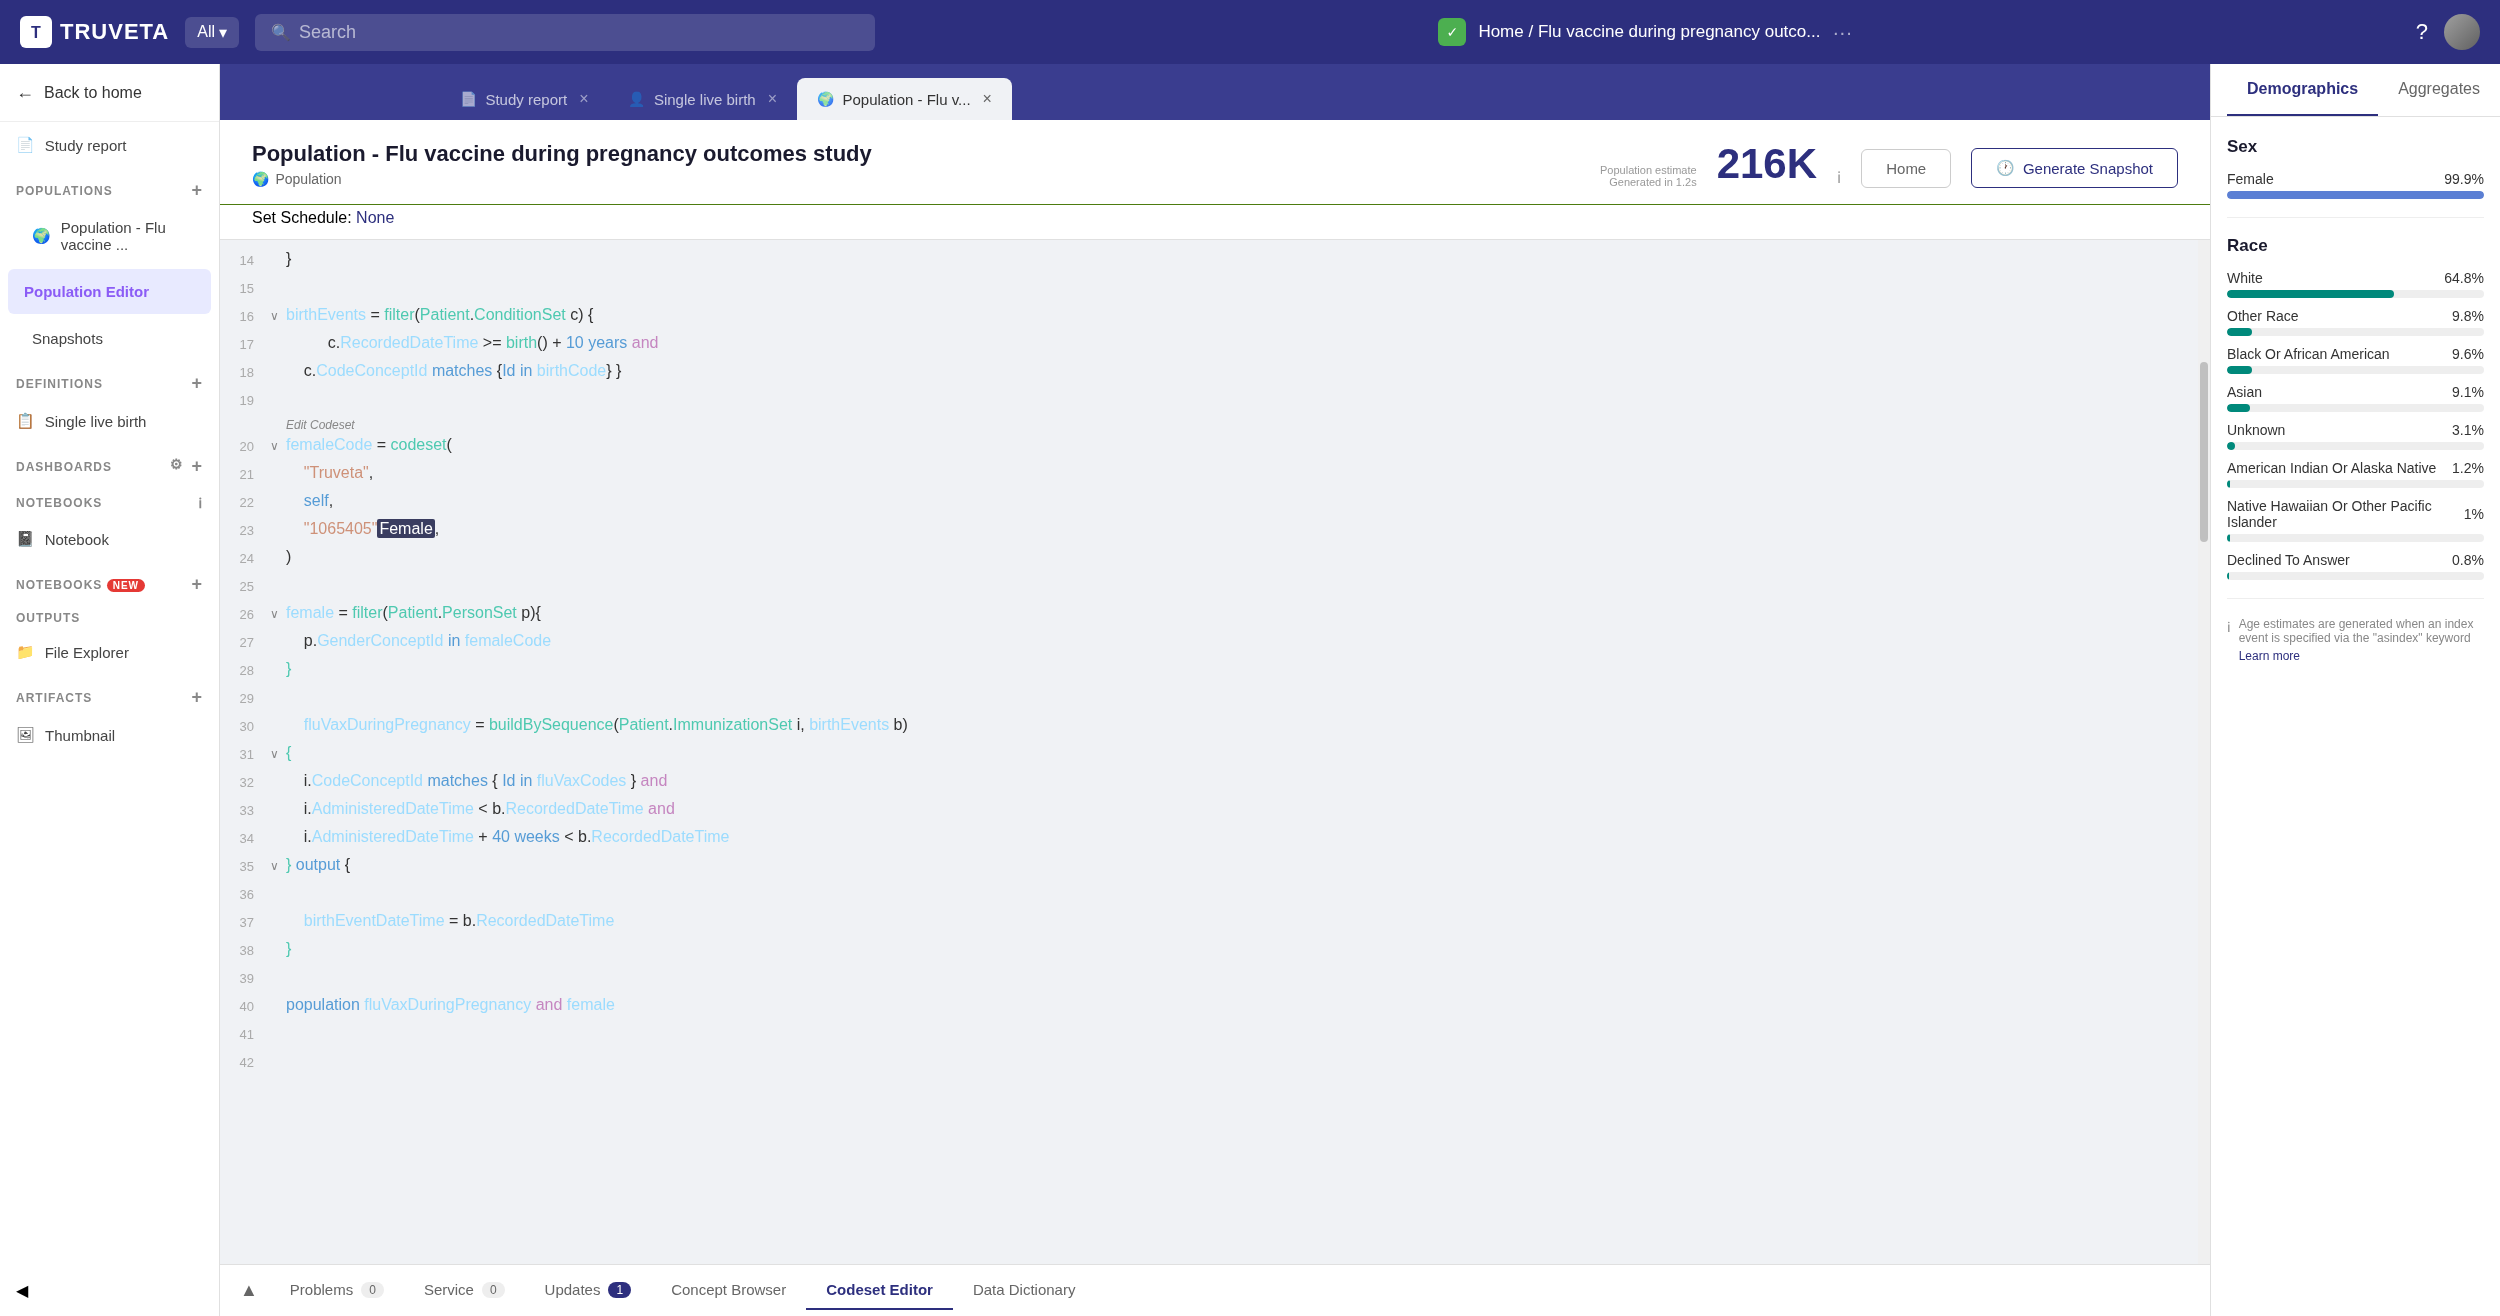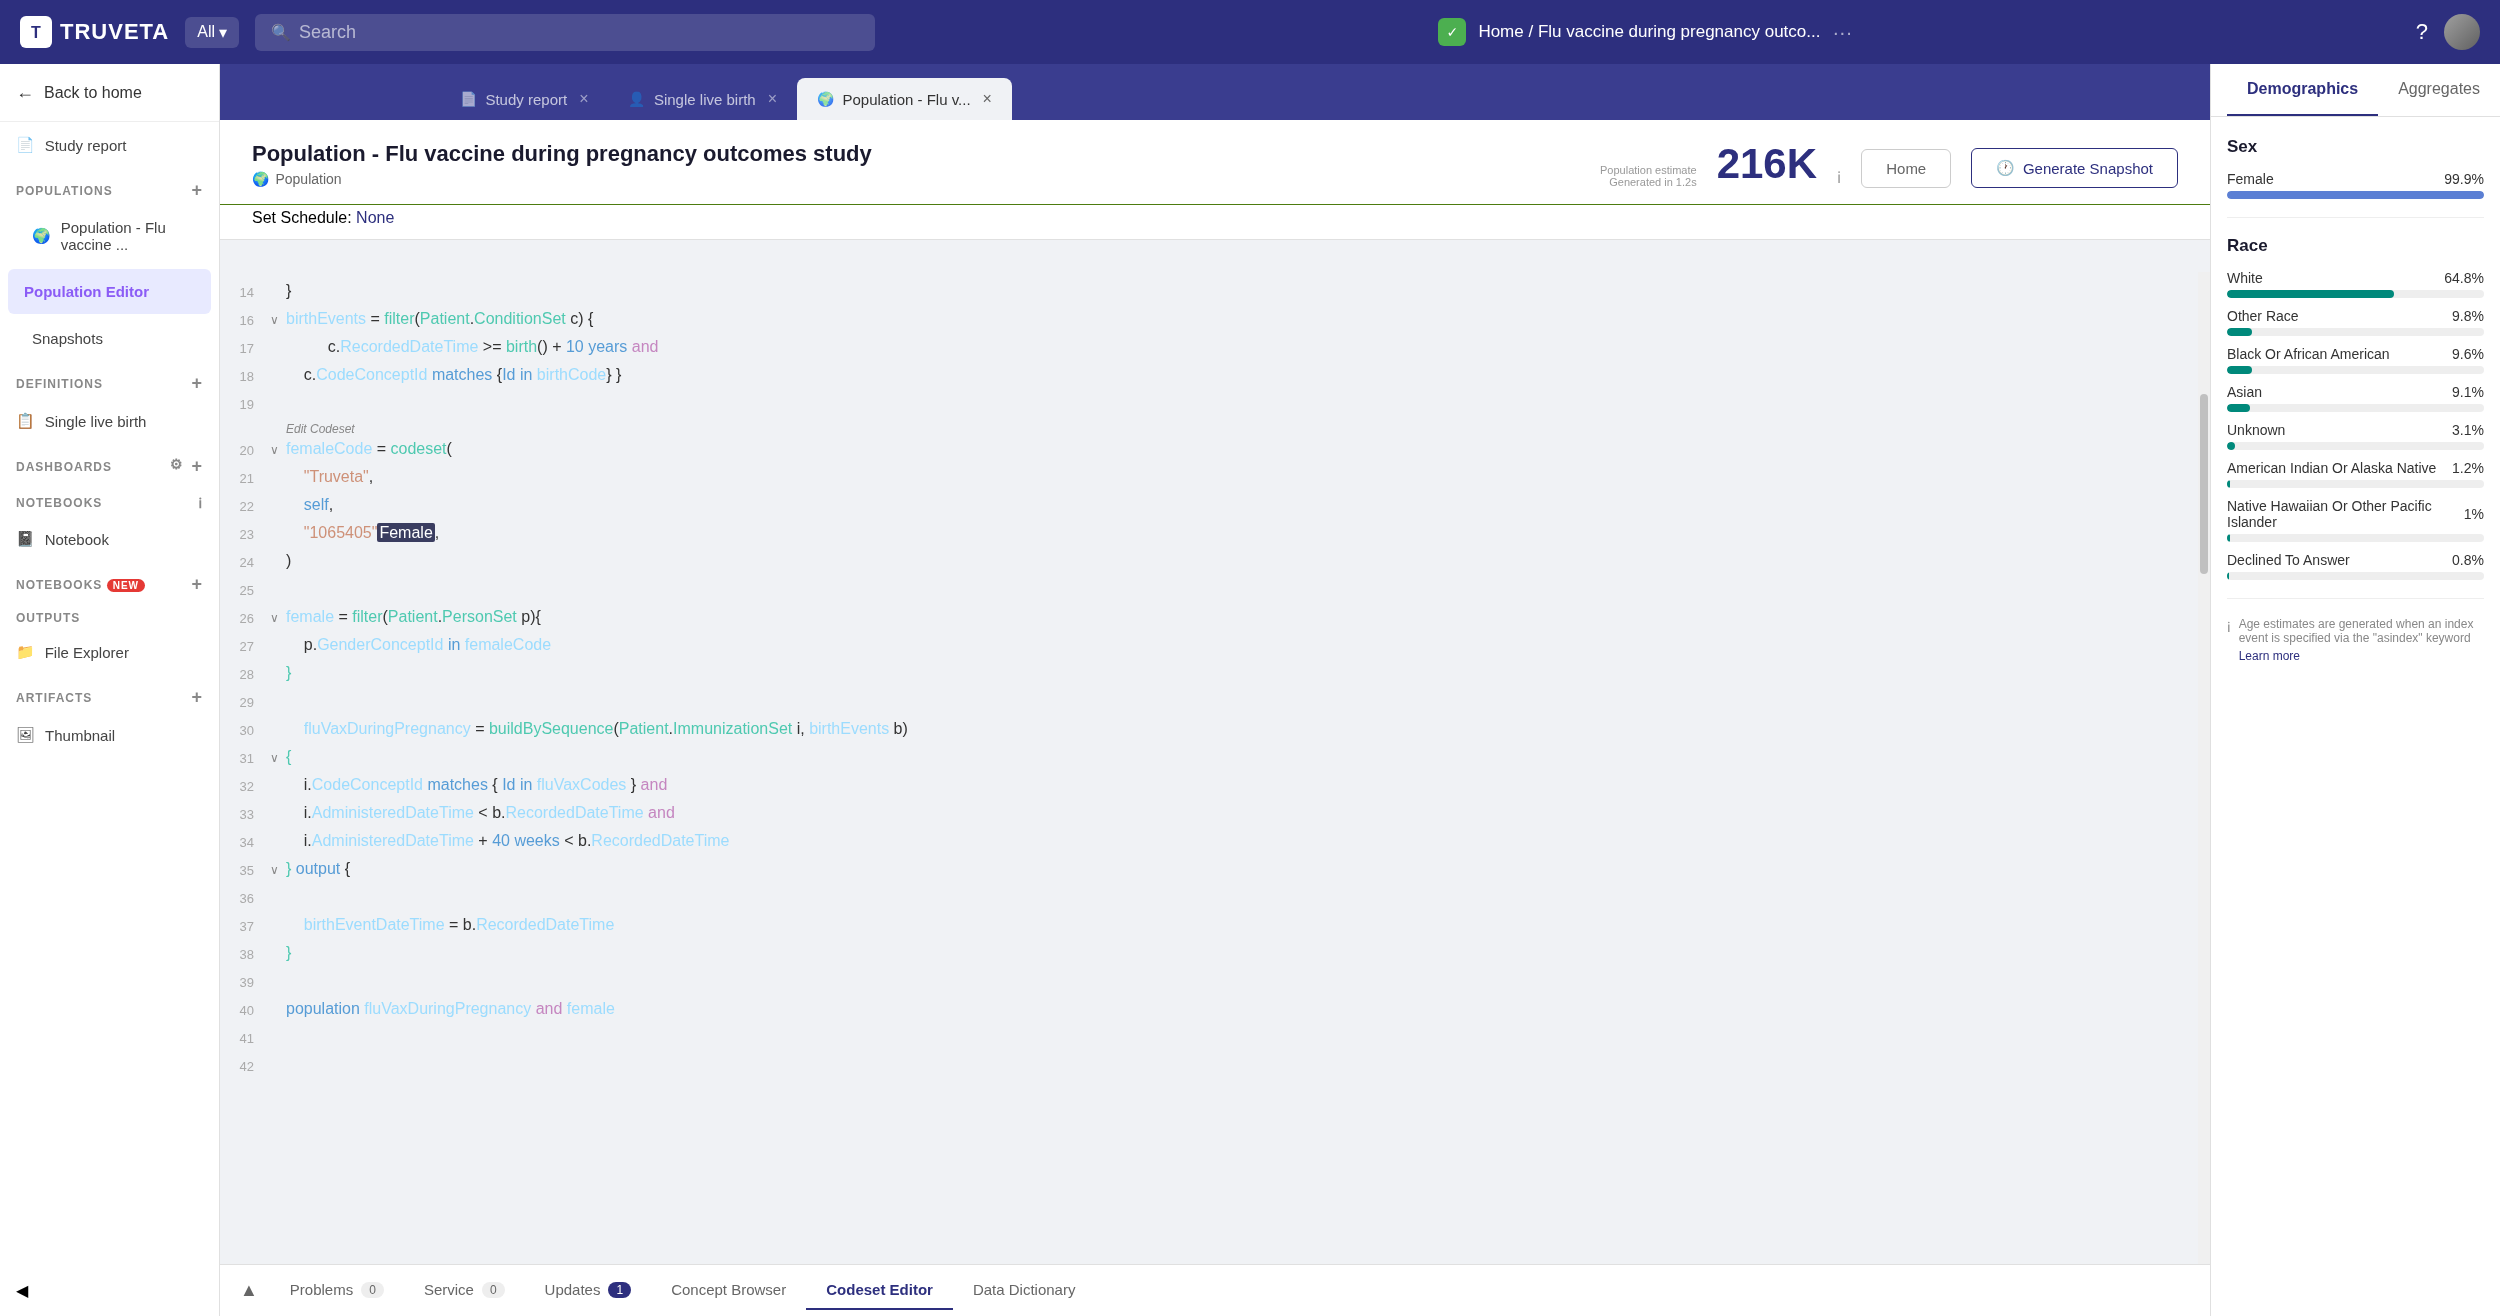--- a/index.html
+++ b/index.html
@@ -205,21 +205,21 @@
     .rp-info { display: flex; gap: 8px; font-size: 12px; color: #888; margin-top: 12px; }
     .rp-info-icon { font-size: 14px; flex-shrink: 0; }
     .rp-learn { color: #2d2f7e; cursor: pointer; display: block; margin-top: 4px; }
 
     .edit-codeset-label {
       font-size: 12px; color: #888; padding: 2px 0 2px 66px;
       font-style: italic;
     }
 
     .code-editor-wrapper {
-      display: flex; flex: 1; overflow: hidden; position: relative; margin-top: 32px;
+      display: flex; flex: 1; overflow: hidden; position: relative;
     }
     .code-area {
       flex: 1; overflow-y: scroll; padding: 8px 0;
     }
     .vertical-scroll {
       width: 12px; background: #f0f0f0; flex-shrink: 0;
     }
     .vertical-scroll-thumb {
       width: 8px; margin: 2px; height: 180px; background: #c0c0c0;
       border-radius: 4px; position: relative; top: 120px;
@@ -400,20 +400,25 @@
 
     <div class="code-editor-wrapper">
       <div class="code-area">
 
         <div class="code-line">
           <span class="line-num">14</span>
           <span class="line-fold"></span>
           <span class="line-content"><span class="plain">}</span></span>
         </div>
 
+        <div class="code-line">
+          <span class="line-num">15</span>
+          <span class="line-fold"></span>
+          <span class="line-content"></span>
+        </div>
 
         <div class="code-line">
           <span class="line-num">16</span>
           <span class="line-fold" style="color:#888;">∨</span>
           <span class="line-content"><span class="var">birthEvents</span><span class="plain"> = </span><span class="fn">filter</span><span class="plain">(</span><span class="cls">Patient</span><span class="plain">.</span><span class="cls">ConditionSet</span><span class="plain"> c) {</span></span>
         </div>
 
         <div class="code-line">
           <span class="line-num">17</span>
           <span class="line-fold"></span>

